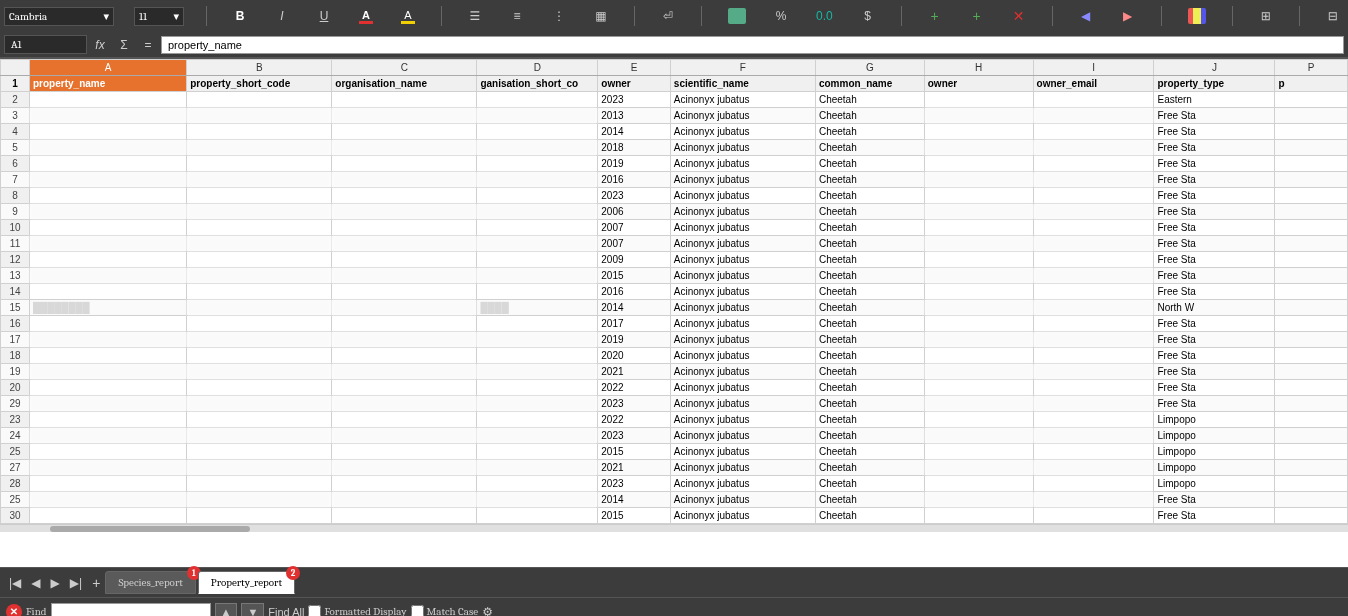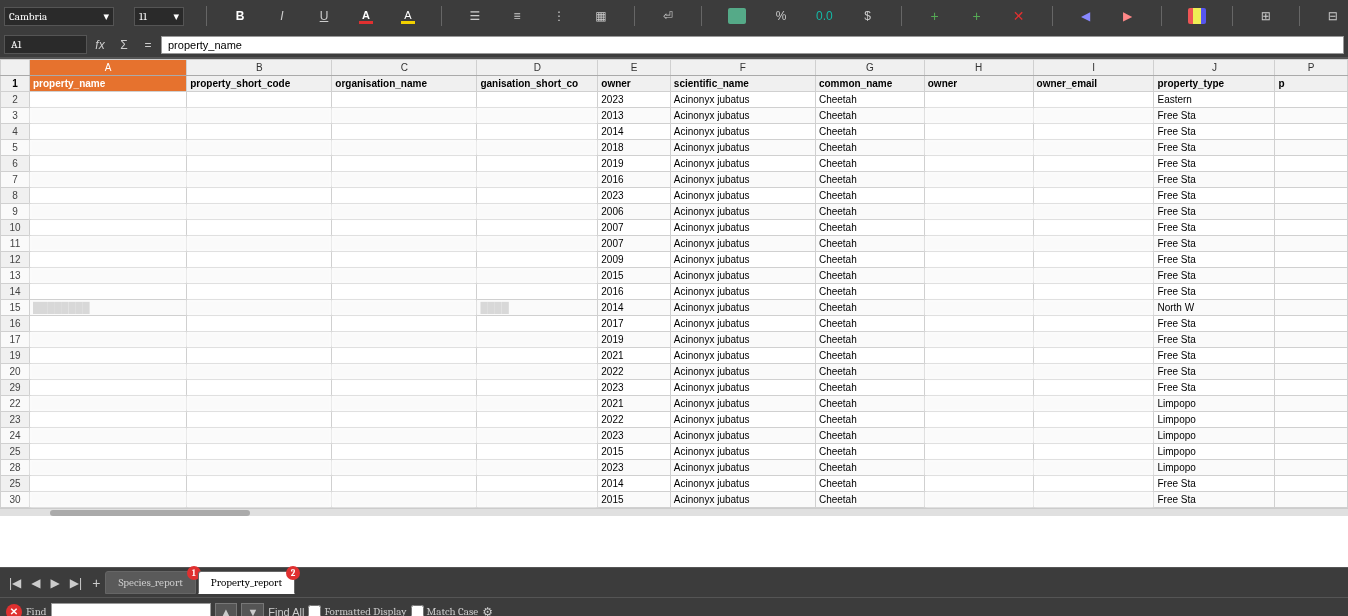--- a/index.html
+++ b/index.html
@@ -488,20 +488,34 @@
         <td class="blurred"></td>
         <td>2019</td>
         <td>Acinonyx jubatus</td>
         <td>Cheetah</td>
         <td class="blurred"></td>
         <td class="blurred"></td>
         <td>Free Sta</td>
         <td></td>
       </tr>
       <tr class="data-row">
+        <td class="row-num">18</td>
+        <td class="blurred"></td>
+        <td class="blurred"></td>
+        <td class="blurred"></td>
+        <td class="blurred"></td>
+        <td>2020</td>
+        <td>Acinonyx jubatus</td>
+        <td>Cheetah</td>
+        <td class="blurred"></td>
+        <td class="blurred"></td>
+        <td>Free Sta</td>
+        <td></td>
+      </tr>
+      <tr class="data-row">
         <td class="row-num">19</td>
         <td class="blurred"></td>
         <td class="blurred"></td>
         <td class="blurred"></td>
         <td class="blurred"></td>
         <td>2021</td>
         <td>Acinonyx jubatus</td>
         <td>Cheetah</td>
         <td class="blurred"></td>
         <td class="blurred"></td>
@@ -530,68 +544,68 @@
         <td class="blurred"></td>
         <td>2023</td>
         <td>Acinonyx jubatus</td>
         <td>Cheetah</td>
         <td class="blurred"></td>
         <td class="blurred"></td>
         <td>Free Sta</td>
         <td></td>
       </tr>
       <tr class="data-row">
-        <td class="row-num">22</td>
+        <td class="row-num">23</td>
+        <td class="blurred"></td>
+        <td class="blurred"></td>
+        <td class="blurred"></td>
+        <td class="blurred"></td>
+        <td>2022</td>
+        <td>Acinonyx jubatus</td>
+        <td>Cheetah</td>
+        <td class="blurred"></td>
+        <td class="blurred"></td>
+        <td>Limpopo</td>
+        <td></td>
+      </tr>
+      <tr class="data-row">
+        <td class="row-num">24</td>
+        <td class="blurred"></td>
+        <td class="blurred"></td>
+        <td class="blurred"></td>
+        <td class="blurred"></td>
+        <td>2023</td>
+        <td>Acinonyx jubatus</td>
+        <td>Cheetah</td>
+        <td class="blurred"></td>
+        <td class="blurred"></td>
+        <td>Limpopo</td>
+        <td></td>
+      </tr>
+      <tr class="data-row">
+        <td class="row-num">25</td>
+        <td class="blurred"></td>
+        <td class="blurred"></td>
+        <td class="blurred"></td>
+        <td class="blurred"></td>
+        <td>2015</td>
+        <td>Acinonyx jubatus</td>
+        <td>Cheetah</td>
+        <td class="blurred"></td>
+        <td class="blurred"></td>
+        <td>Limpopo</td>
+        <td></td>
+      </tr>
+      <tr class="data-row">
+        <td class="row-num">27</td>
         <td class="blurred"></td>
         <td class="blurred"></td>
         <td class="blurred"></td>
         <td class="blurred"></td>
         <td>2021</td>
-        <td>Acinonyx jubatus</td>
-        <td>Cheetah</td>
-        <td class="blurred"></td>
-        <td class="blurred"></td>
-        <td>Limpopo</td>
-        <td></td>
-      </tr>
-      <tr class="data-row">
-        <td class="row-num">23</td>
-        <td class="blurred"></td>
-        <td class="blurred"></td>
-        <td class="blurred"></td>
-        <td class="blurred"></td>
-        <td>2022</td>
-        <td>Acinonyx jubatus</td>
-        <td>Cheetah</td>
-        <td class="blurred"></td>
-        <td class="blurred"></td>
-        <td>Limpopo</td>
-        <td></td>
-      </tr>
-      <tr class="data-row">
-        <td class="row-num">24</td>
-        <td class="blurred"></td>
-        <td class="blurred"></td>
-        <td class="blurred"></td>
-        <td class="blurred"></td>
-        <td>2023</td>
-        <td>Acinonyx jubatus</td>
-        <td>Cheetah</td>
-        <td class="blurred"></td>
-        <td class="blurred"></td>
-        <td>Limpopo</td>
-        <td></td>
-      </tr>
-      <tr class="data-row">
-        <td class="row-num">25</td>
-        <td class="blurred"></td>
-        <td class="blurred"></td>
-        <td class="blurred"></td>
-        <td class="blurred"></td>
-        <td>2015</td>
         <td>Acinonyx jubatus</td>
         <td>Cheetah</td>
         <td class="blurred"></td>
         <td class="blurred"></td>
         <td>Limpopo</td>
         <td></td>
       </tr>
       <tr class="data-row">
         <td class="row-num">28</td>
         <td class="blurred"></td>

